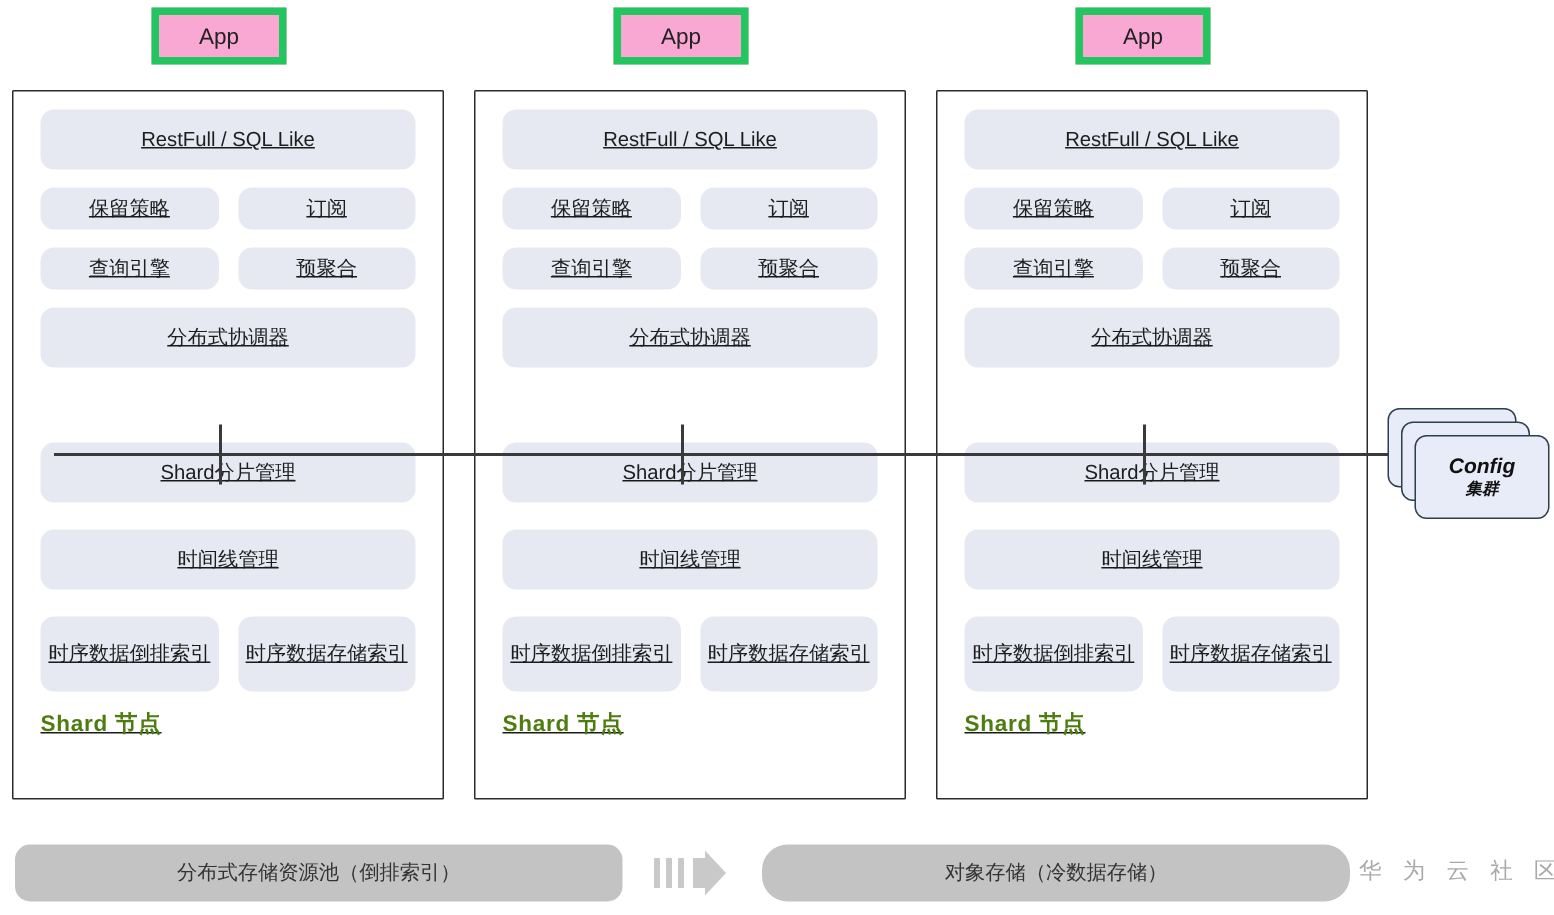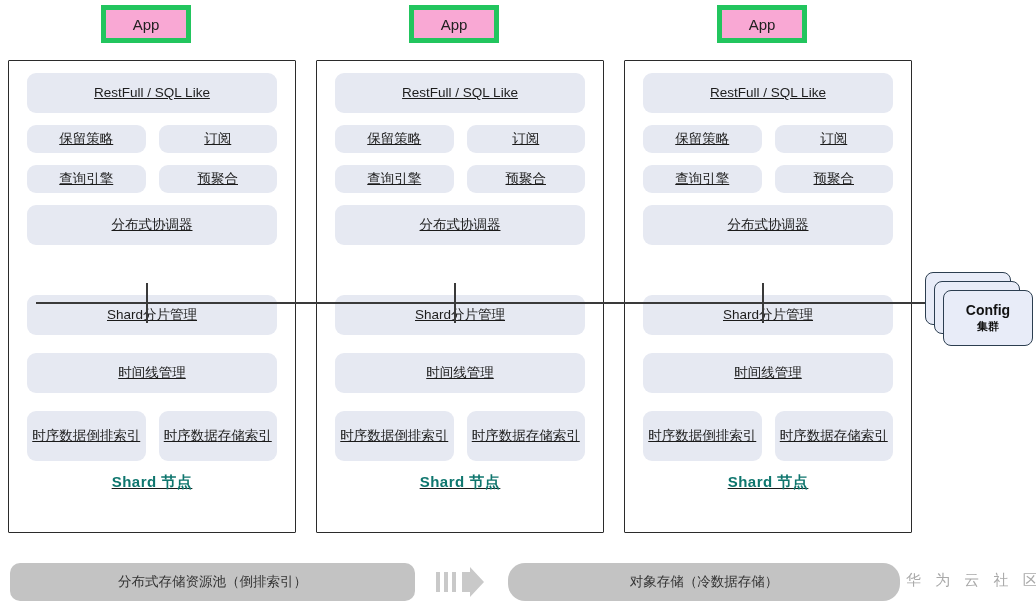--- a/index.html
+++ b/index.html
@@ -81,24 +81,24 @@
     flex-direction: row;
     line-height: 1.3;
   }
   .spacer-line {
     height: 38px;
   }
   .spacer-small {
     height: 6px;
   }
   .node-label {
-    text-align: center;
+    text-align: left;
     font-weight: bold;
     font-size: 15px;
-    color: #0f766e;
+    color: #4d7c0f;
     margin-top: 11px;
     letter-spacing: 0.5px;
   }
 
   
   .h-line {
     position: absolute;
     left: 36px;
     top: 302px;
     width: 890px;
@@ -113,20 +113,21 @@
     background: #3a3a3a;
   }
 
   
   .config-stack {
     position: absolute;
     left: 925px;
     top: 272px;
     width: 108px;
     height: 76px;
+    font-style: italic;
   }
   .config-card {
     position: absolute;
     width: 86px;
     height: 53px;
     border: 1px solid #2c3e50;
     border-radius: 8px;
     background: #e8ecf8;
     box-sizing: border-box;
   }

